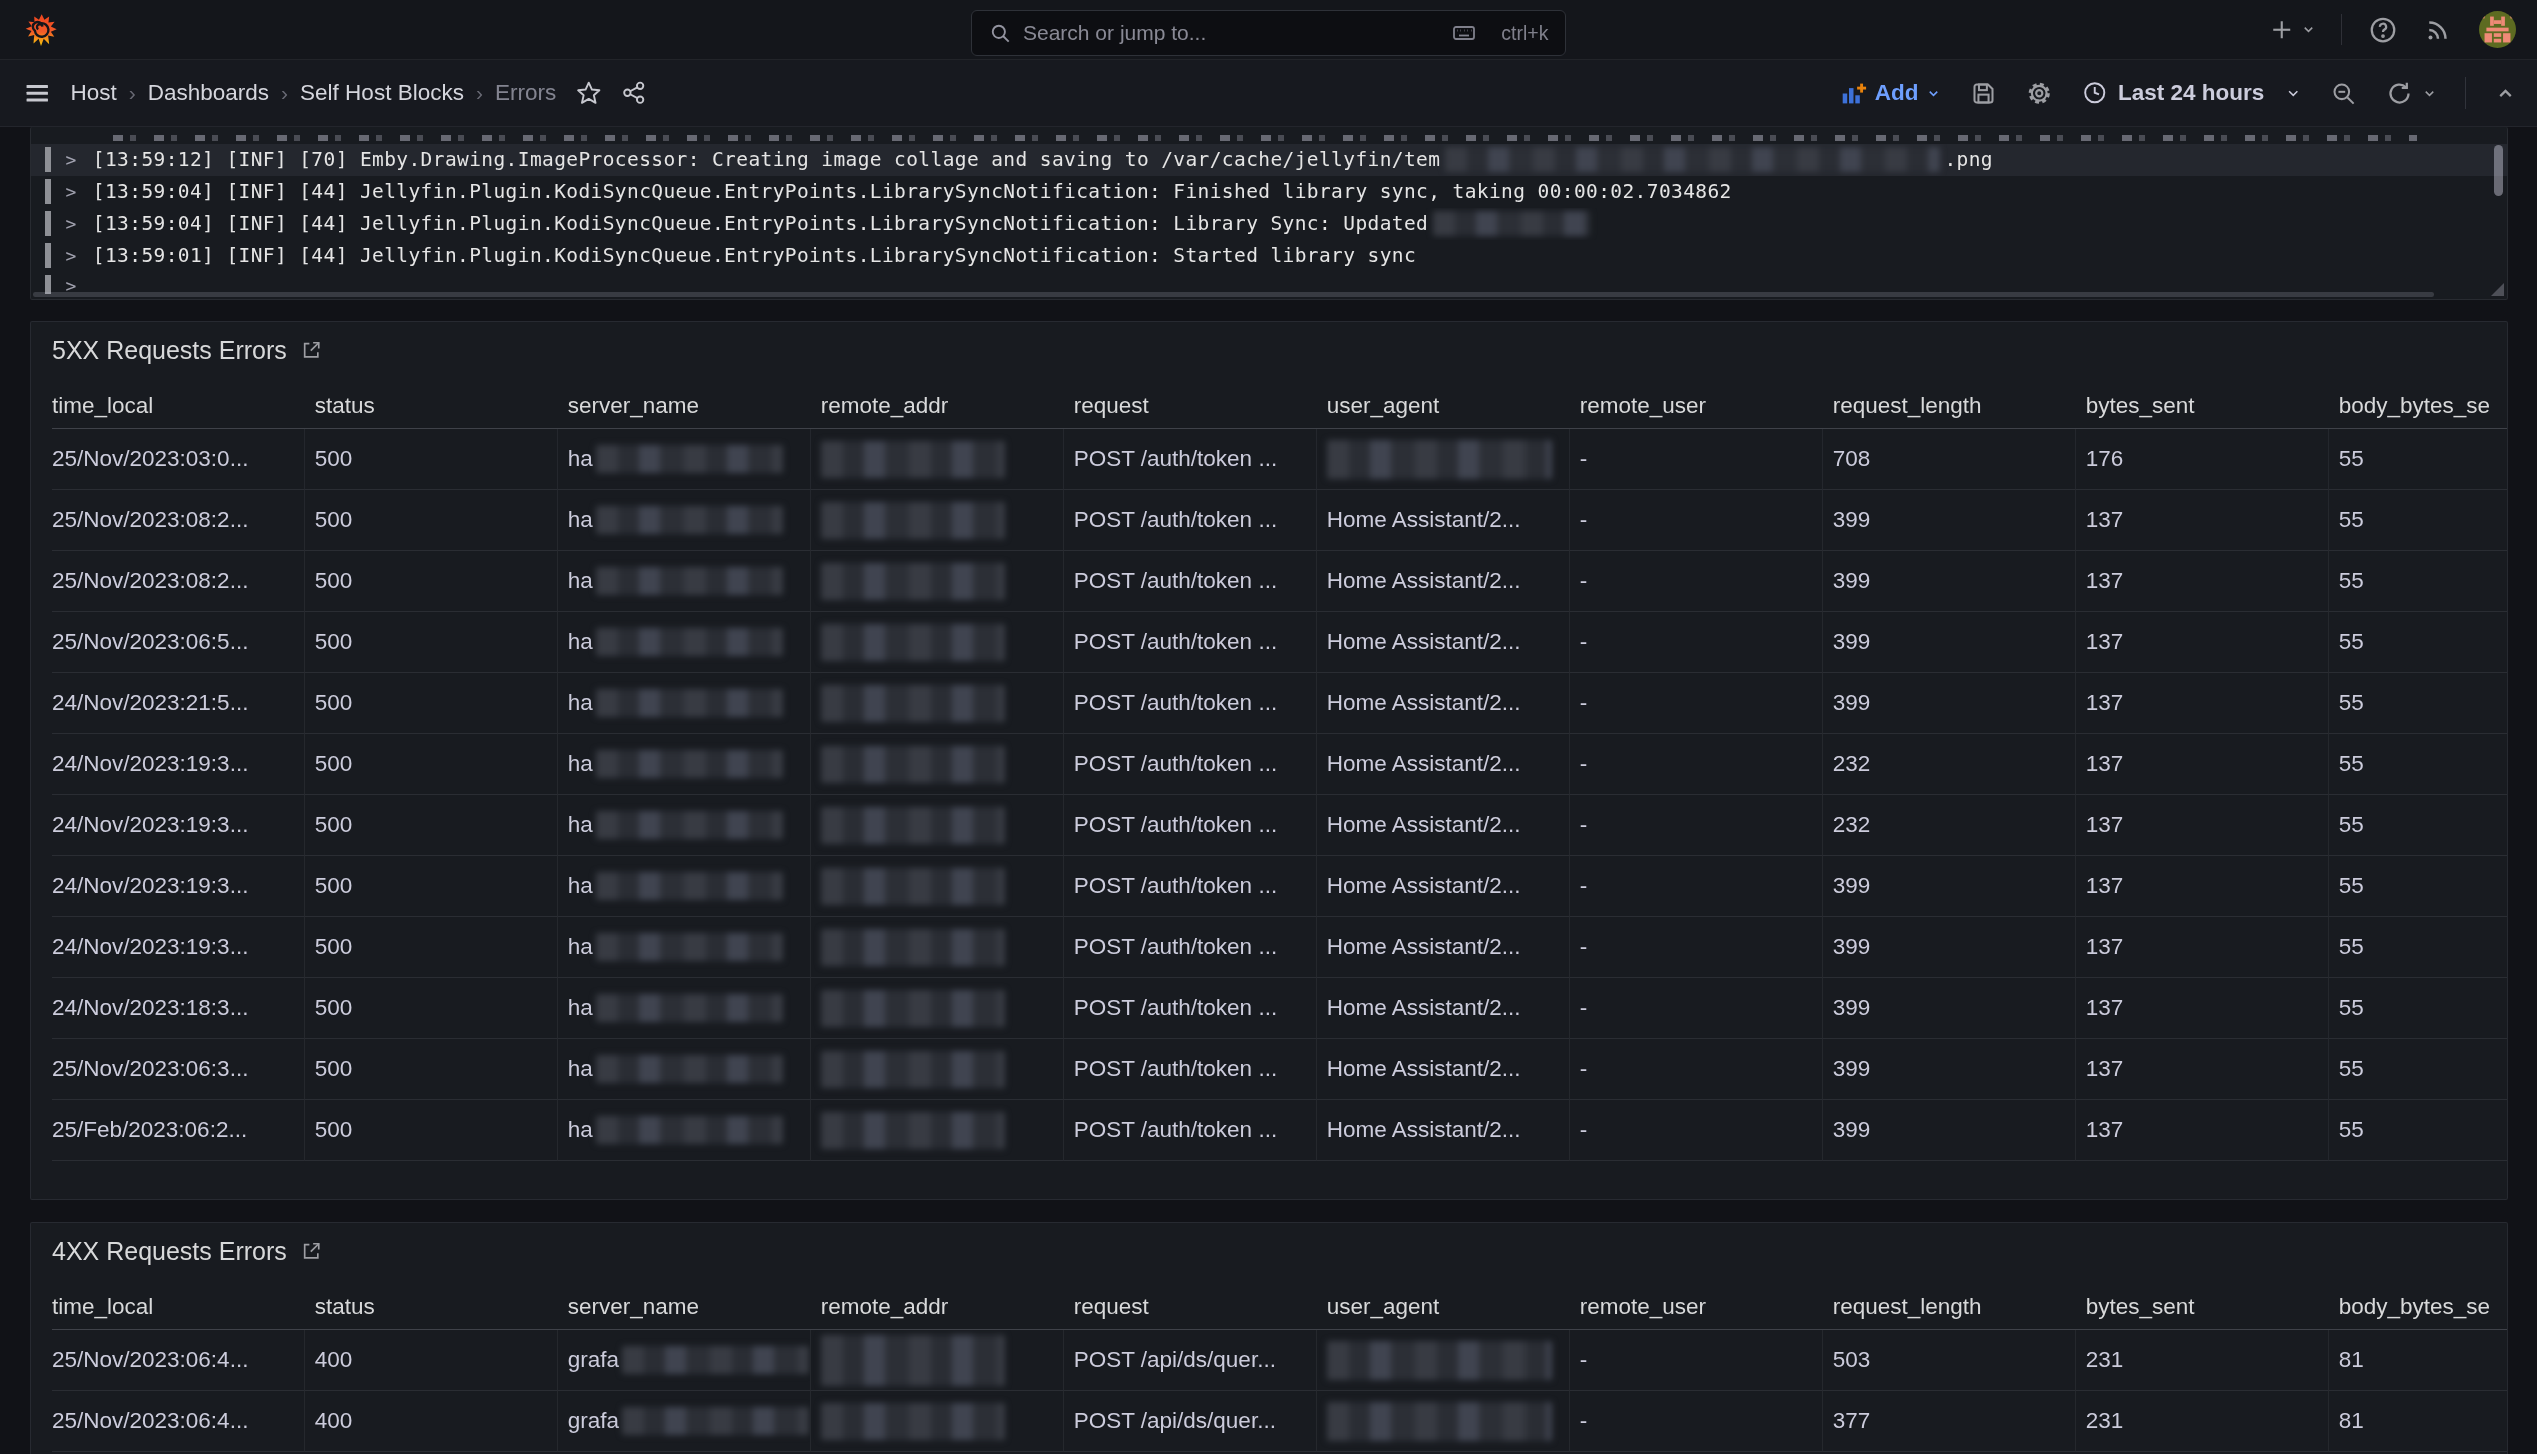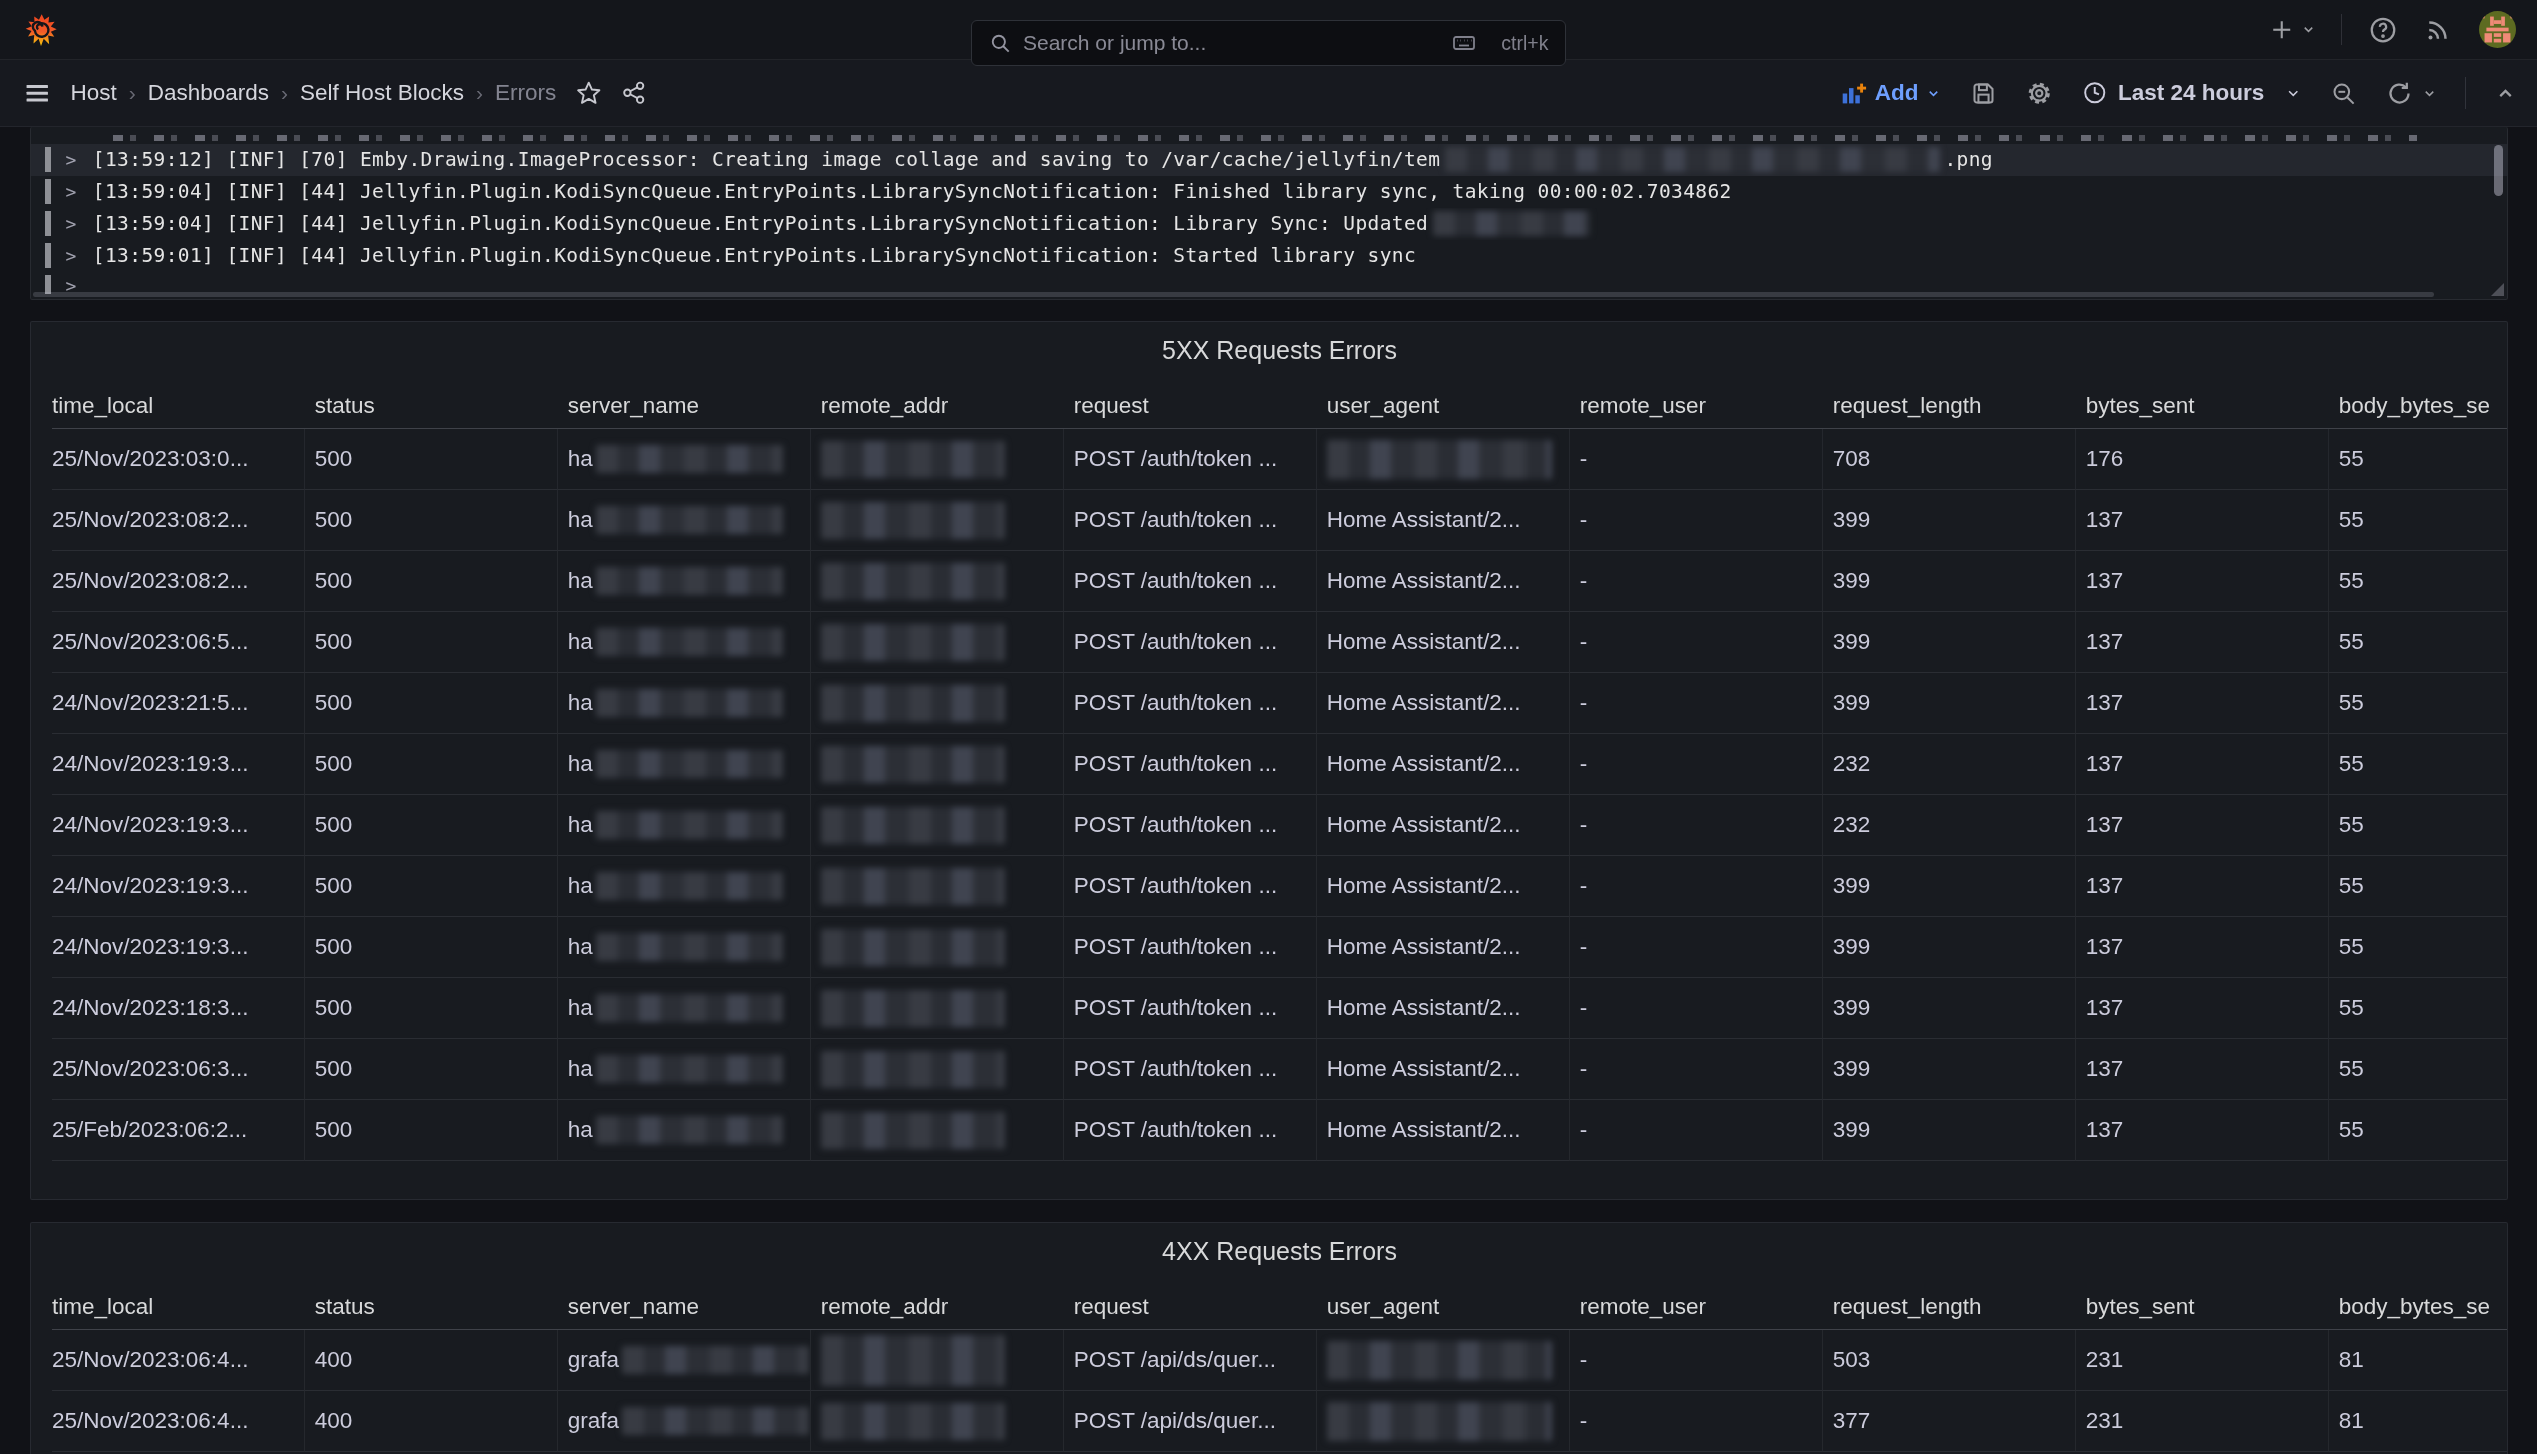--- a/index.html
+++ b/index.html
@@ -12,21 +12,21 @@
 
   
   .topnav {
     height:60px; background:#14161b;
     border-bottom:0.7px solid rgba(204,204,220,0.08);
     display:flex; align-items:center; padding:0 22.5px;
     position:relative; z-index:5;
   }
   .logo { width:34px; height:34px; margin-left:1.5px; }
   .searchbox {
-    position:absolute; left:971px; top:20px; width:595px; height:46px;
+    position:absolute; left:971px; top:10px; width:595px; height:46px;
     background:#0d0e12; border:0.7px solid #2e3138; border-radius:6px;
     display:flex; align-items:center; padding:0 16.5px; gap:12px;
     font-size:21px; color:rgba(204,204,220,0.65);
   }
   .searchbox .grow { flex:1; }
   .kbd-hint { display:flex; align-items:center; gap:25px; font-size:19.5px; color:rgba(204,204,220,0.6); }
   .topnav-right { margin-left:auto; display:flex; align-items:center; gap:25.5px; }
   .vdiv { width:0.7px; height:31.5px; background:rgba(204,204,220,0.15); }
   .avatar { width:37px; height:37px; border-radius:50%; overflow:hidden; }
 
@@ -49,21 +49,21 @@
 
   
   .panel {
     position:absolute; left:30px; width:2478px;
     background:#181b20; border:0.7px solid rgba(204,204,220,0.09);
     border-radius:2.2px;
   }
   .panel-title-row {
     display:flex; align-items:center; gap:13.5px;
     padding:13.5px 0 0 21px; height:43px;
-    font-size:25px; font-weight:500; color:#d8d9da;flex-direction:column;
+    font-size:25px; font-weight:500; color:#d8d9da;
   }
 
   
   #log-panel { top:127px; height:173px; border-top:none; overflow:hidden; }
   .log-partial-top {
     height:16.5px; position:relative; overflow:hidden;
   }
   .log-partial-top .dashes {
     position:absolute; left:82px; right:90px; bottom:2.2px; height:6.7px; opacity:.55;
     background:repeating-linear-gradient(90deg, rgba(204,204,220,.8) 0 9.7px, transparent 9.7px 17px, rgba(204,204,220,.5) 17px 23px, transparent 23px 41px);

